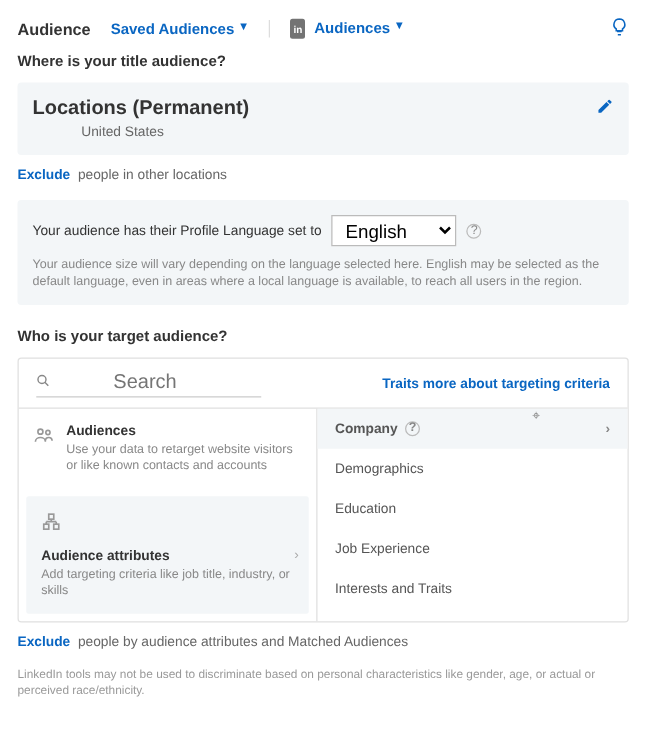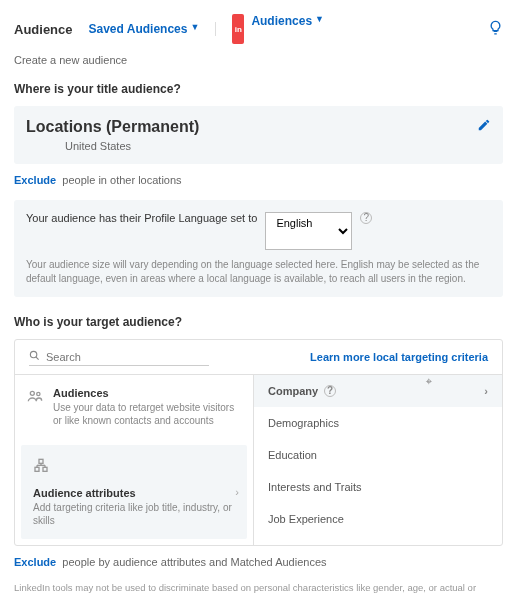--- a/index.html
+++ b/index.html
@@ -3,40 +3,40 @@
 <meta charset="utf-8">
 <style>
 * { box-sizing: border-box; margin: 0; padding: 0; font-family: -apple-system, BlinkMacSystemFont, 'Segoe UI', Arial, sans-serif; }
 body { background: #fff; width: 517px; height: 595px; font-size: 12px; color: #333; }
 .wrap { padding: 14px; }
 .header { display: flex; align-items: center; gap: 16px; margin-bottom: 10px; }
 .header .title { font-weight: 600; font-size: 13px; }
 .dd { color: #0a66c2; font-size: 12px; font-weight: 600; display: inline-flex; gap: 3px; cursor: pointer; }
 .dd .caret { font-size: 9px; }
 .sep { width: 1px; height: 14px; background: #ddd; }
-.li-logo { width: 12px; height: 30px; background: #ef4444; color: #fff; font-size: 8px; font-weight: 700; display: inline-flex; align-items: center; justify-content: center; border-radius: 2px; margin-right: 4px; }
+.li-logo { width: 12px; height: 16px; background: #737373; color: #fff; font-size: 8px; font-weight: 700; display: inline-flex; align-items: center; justify-content: center; border-radius: 2px; margin-right: 4px; }
 .hint-icon { margin-left: auto; color: #0a66c2; font-size: 14px; }
 .sub { font-size: 11px; color: #666; margin-bottom: 16px; }
 .section-label { font-weight: 600; font-size: 12px; margin-bottom: 10px; }
 .card { background: #f3f6f8; border-radius: 3px; padding: 12px; position: relative; }
 .card .ctitle { font-size: 16px; font-weight: 600; margin-bottom: 4px; }
 .card .cval { font-size: 11px; color: #666; padding-left: 39px; }
 .pencil { position: absolute; right: 12px; top: 12px; color: #0a66c2; cursor: pointer; }
 .excl-line { margin: 10px 0 14px 0; font-size: 11px; color: #666; }
 .excl-line .blue { color: #0a66c2; font-weight: 600; cursor: pointer; }
 .lang-card { background: #f3f6f8; border-radius: 3px; padding: 12px; margin-bottom: 18px; }
-.lang-row { display: flex; gap: 8px; font-size: 11px; color: #333; margin-bottom: 8px; }
-.lang-row select { padding: 3px 22px 19px 6px; font-size: 11px; border: 1px solid #bbb; background: #fff; }
+.lang-row { display: flex; align-items: center; gap: 8px; font-size: 11px; color: #333; margin-bottom: 8px; }
+.lang-row select { padding: 3px 22px 1px 6px; font-size: 15px; border: 1px solid #bbb; background: #fff; }
 .help { font-size: 10px; color: #888; line-height: 1.35; }
 .panel { border: 1px solid #e0e0e0; border-radius: 3px; margin-bottom: 8px; }
 .panel-head { display: flex; align-items: center; justify-content: space-between; padding: 12px; font-size: 11px; border-bottom: 1px solid #e0e0e0; }
 .close-link { color: #0a66c2; font-weight: 600; cursor: pointer; font-size: 11px; }
 .search-row { display: flex; align-items: center; justify-content: space-between; padding: 8px 14px; border-bottom: 1px solid #e0e0e0; }
 .search-input { display: flex; align-items: center; gap: 6px; font-size: 11px; color: #888; border-bottom: 1px solid #ccc; padding: 2px 0; width: 180px; }
-.sinput { border: none; outline: none; font-size: 11px; width: 140px; }
+.sinput { border: none; outline: none; font-size: 16px; width: 140px; text-align: center; }
 .learn { color: #0a66c2; font-size: 11px; font-weight: 600; cursor: pointer; }
 .body-grid { display: flex; }
 .left-col { width: 238px; display: flex; flex-direction: column; }
 .opt { display: flex; gap: 10px; padding: 12px; align-items: flex-start; position: relative; cursor: pointer; }
 .opt.bg { background: #f3f6f8; margin: 6px; border-radius: 2px; flex-direction: column; }
 .opt .icon { color: #999; font-size: 14px; margin-top: 1px; min-width: 16px; }
 .opt .otitle { font-size: 11px; font-weight: 600; margin-bottom: 2px; }
 .opt .odesc { font-size: 10px; color: #888; line-height: 1.3; }
 .opt .chev { position: absolute; right: 8px; top: 50%; transform: translateY(-50%); color: #aaa; font-size: 11px; }
 .right-col { flex: 1; border-left: 1px solid #e0e0e0; position: relative; }
@@ -62,21 +62,20 @@
         <span class="li-logo">in</span>
         <span>Audiences</span> 
         <span class="caret">▼</span>
       </span>
     <span class="hint-icon">
       <svg width="15" height="15" viewBox="0 0 24 24" fill="none" stroke="currentColor" stroke-width="2">
           <path d="M9 18h6M10 22h4M12 2a7 7 0 0 0-4 12.7V17h8v-2.3A7 7 0 0 0 12 2z"></path>
         </svg>
     </span>
   </div>
-  <div class="sub">Create a new audience</div>
 
   <div class="section-label">Where is your title audience?</div>
   <div class="card">
     <div class="ctitle">Locations (Permanent)</div>
     <div class="cval">United States</div>
     <span class="pencil">
       <svg width="14" height="14" viewBox="0 0 24 24" fill="currentColor">
           <path d="M3 17.25V21h3.75L17.81 9.94l-3.75-3.75L3 17.25zM20.71 7.04a1 1 0 0 0 0-1.41l-2.34-2.34a1 1 0 0 0-1.41 0l-1.83 1.83 3.75 3.75 1.83-1.83z"></path>
         </svg>
     </span>
@@ -99,21 +98,21 @@
     <div class="search-row">
       <span class="search-input">
         <span>
           <svg width="11" height="11" viewBox="0 0 24 24" fill="none" stroke="#888" stroke-width="2.5">
               <circle cx="10" cy="10" r="7"></circle>
               <line x1="21" y1="21" x2="15" y2="15"></line>
             </svg>
         </span>
         <input class="sinput" placeholder="Search" style="">
       </span>
-      <span class="learn">Learn more local targeting criteria</span>
+      <span class="learn">Traits more about targeting criteria</span>
     </div>
     <div class="body-grid">
       <div class="left-col">
         <div class="opt">
           <span class="icon">
             <svg width="16" height="16" viewBox="0 0 24 24" fill="none" stroke="currentColor" stroke-width="2">
                 <circle cx="8" cy="8" r="3"></circle>
                 <circle cx="17" cy="9" r="2.5"></circle>
                 <path d="M2 20c0-3 3-5 6-5s6 2 6 5"></path>
                 <path d="M14 19c0-2.5 2-4 4-4s4 1.5 4 4"></path>
@@ -145,22 +144,22 @@
       </div>
       <div class="right-col">
         <span class="cursor-ind">⌖</span>
         <div class="cat-item sel">
             <span>Company</span> 
             <span class="q">?</span>
             <span class="chev-r">›</span>
           </div>
         <div class="cat-item">Demographics</div>
         <div class="cat-item">Education</div>
+        <div class="cat-item">Job Experience</div>
         <div class="cat-item">Interests and Traits</div>
-        <div class="cat-item">Job Experience</div>
       </div>
     </div>
   </div>
 
   <div class="excl-line">
     <span class="blue">Exclude</span>&nbsp;&nbsp;<span>people by audience attributes and Matched Audiences</span>
   </div>
 
   <div class="disclaimer">
     <span>LinkedIn tools may not be used to discriminate based on personal characteristics like gender, age, or actual or perceived race/ethnicity.</span> 

